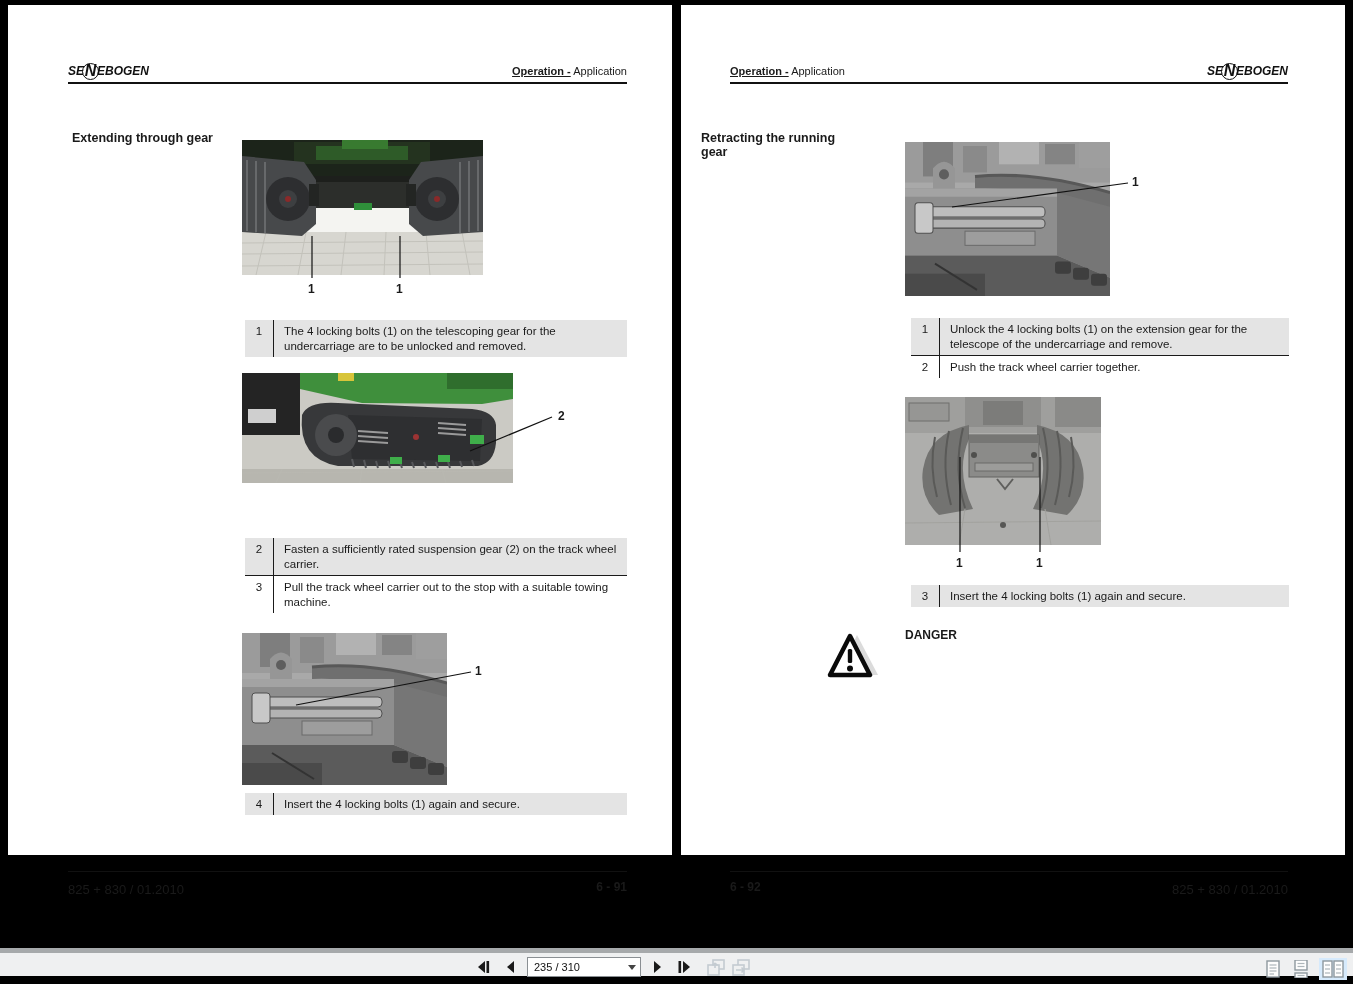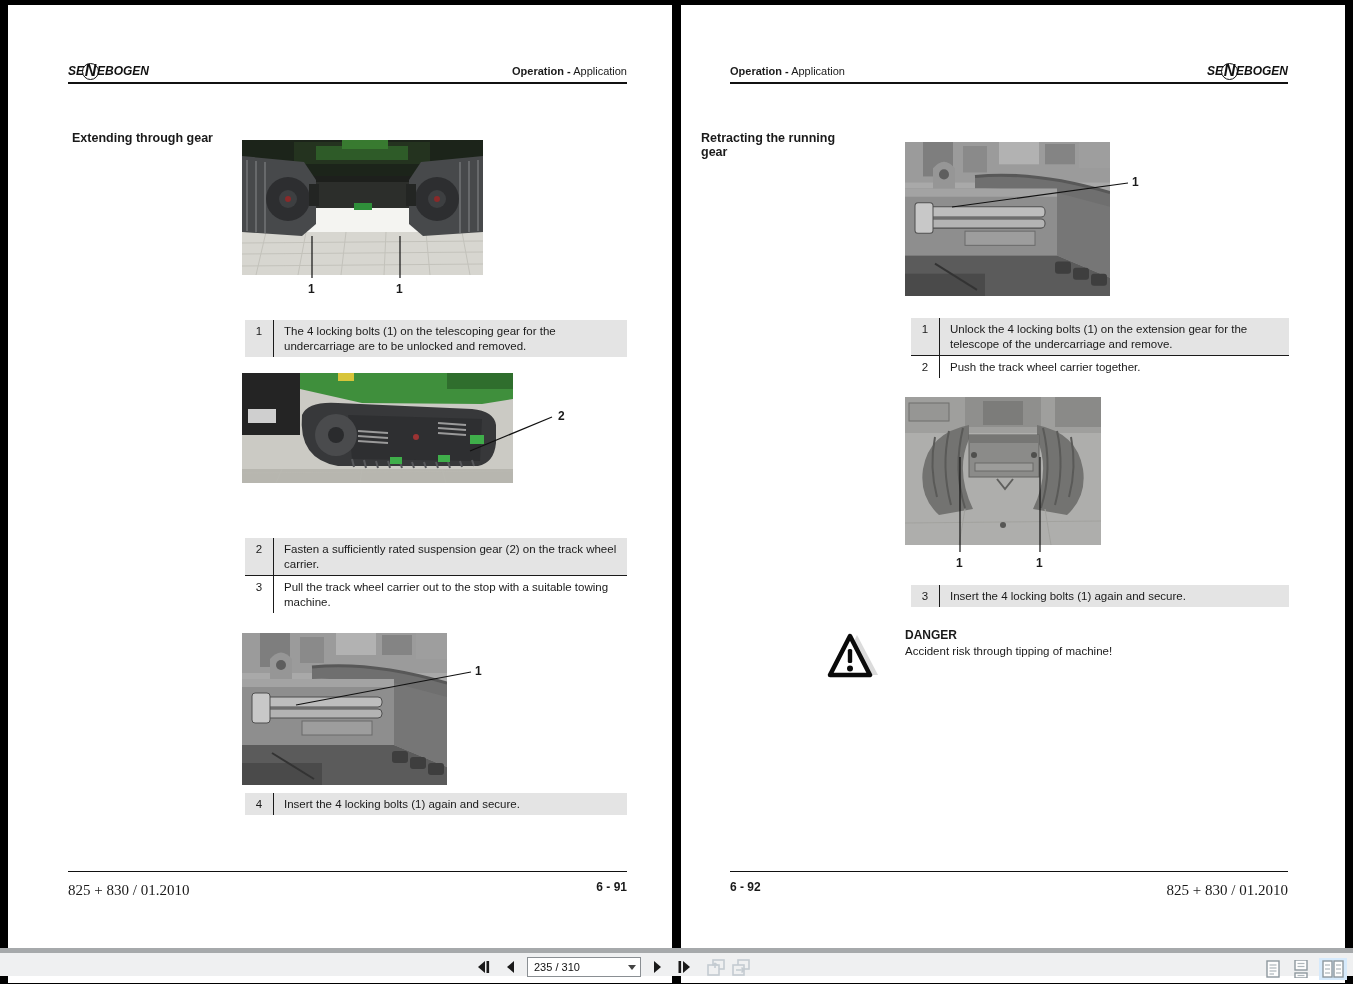--- a/index.html
+++ b/index.html
@@ -1,39 +1,39 @@
 <!DOCTYPE html>
 <html><head>
 <meta charset="utf-8">
 <style>
   html,body{margin:0;padding:0;background:#000;width:1353px;height:984px;overflow:hidden;
     font-family:"Liberation Sans","DejaVu Sans",sans-serif;color:#1a1a1a;}
   .stage{position:absolute;inset:0;}
-  .page{position:absolute;top:5px;width:664px;height:978px;background:#fff;}
+  .page{position:absolute;top:5px;width:664px;height:850px;background:#fff;}
   .page-left{left:8px;}
   .page-right{left:681px;}
   .abs{position:absolute;}
   .logo{display:flex;align-items:center;font-weight:bold;font-style:italic;font-size:12px;color:#111;letter-spacing:0;}
   .lg-n{font-size:16px;width:15px;height:15px;border:1.6px solid #111;border-radius:50%;line-height:13px;
     text-align:center;margin:0 -2px;position:relative;top:1px;flex:none;}
   .hdr{font-size:11px;white-space:nowrap;}
-  .b{font-weight:bold;}
+  .b{font-weight:bold;text-decoration:underline;}
   .rule{background:#111;}
   .sect-heading{font-size:12.5px;font-weight:bold;line-height:14px;}
   .figure{position:absolute;}
   .figure svg.photo{display:block;position:absolute;left:0;top:0;}
   .leader{position:absolute;left:0;top:0;pointer-events:none;}
   .fig-label{position:absolute;font-size:12px;font-weight:bold;line-height:12px;}
   .steps{position:absolute;font-size:11.5px;line-height:15px;}
   .step-row{display:flex;}
   .step-row:nth-child(odd){background:#e4e4e4;}
   .step-row + .step-row{border-top:1px solid #1a1a1a;}
   .step-num{width:28px;flex:none;text-align:center;padding:4px 0 3px;border-right:1px solid #1a1a1a;}
   .step-text{flex:1;padding:4px 10px 3px 10px;}
-  .footer-small{font-size:15px;white-space:nowrap;font-family:Liberation Serif, serif;}
+  .footer-small{font-size:13px;white-space:nowrap;}
   .footer-page{font-size:12px;font-weight:bold;white-space:nowrap;}
   .danger-text{font-size:11.5px;line-height:15px;}
   .danger-title{font-size:12px;font-weight:bold;margin-bottom:1px;}
   .toolbar{position:absolute;left:0;top:948px;width:1353px;height:28px;background:#eff0f1;
     border-top:5px solid #a6a9ab;box-sizing:border-box;}
   .nav-group{position:absolute;left:474px;top:4px;display:flex;align-items:center;gap:9px;}
   .nav-btn{background:none;border:none;padding:2px;margin:0;cursor:pointer;display:flex;align-items:center;}
   .page-box{display:flex;align-items:center;width:114px;height:20px;background:#fff;border:1px solid #8a8f93;box-sizing:border-box;}
   .page-box input{flex:1;border:none;outline:none;font-size:11px;padding:0 0 0 6px;margin:0;width:90px;
     font-family:"Liberation Sans","DejaVu Sans",sans-serif;color:#111;background:transparent;}
@@ -346,21 +346,20 @@
       </div>
 
     <svg class="abs" style="left:146px;top:628px;" width="54" height="48" viewBox="0 0 54 48">
       <polygon points="30,2 51,42 11,42" fill="#dbdbdb"></polygon>
       <polygon points="23,3 43,42 3,42" fill="#ffffff" stroke="#0a0a0a" stroke-width="4.5" stroke-linejoin="round"></polygon>
       <rect x="20.8" y="16" width="4.4" height="14" rx="1.6" fill="#0a0a0a"></rect>
       <circle cx="23" cy="35.5" r="3" fill="#0a0a0a"></circle>
     </svg>
     <div class="danger-text abs" style="left:224px;top:623px;width:380px;">
       <div class="danger-title">DANGER</div>
-      <div>Accident risk through tipping of machine!</div>
     </div>
 
     <div class="rule abs" style="left:49px;top:866px;width:558px;height:1px;"></div>
     <div class="footer-page abs" style="left:49px;top:875px;">6 - 92</div>
     <div class="footer-small abs" style="right:57px;top:877px;">825 + 830 / 01.2010</div>
   </div>
 
   <div class="toolbar">
     <div class="nav-group">
       <button class="nav-btn">

